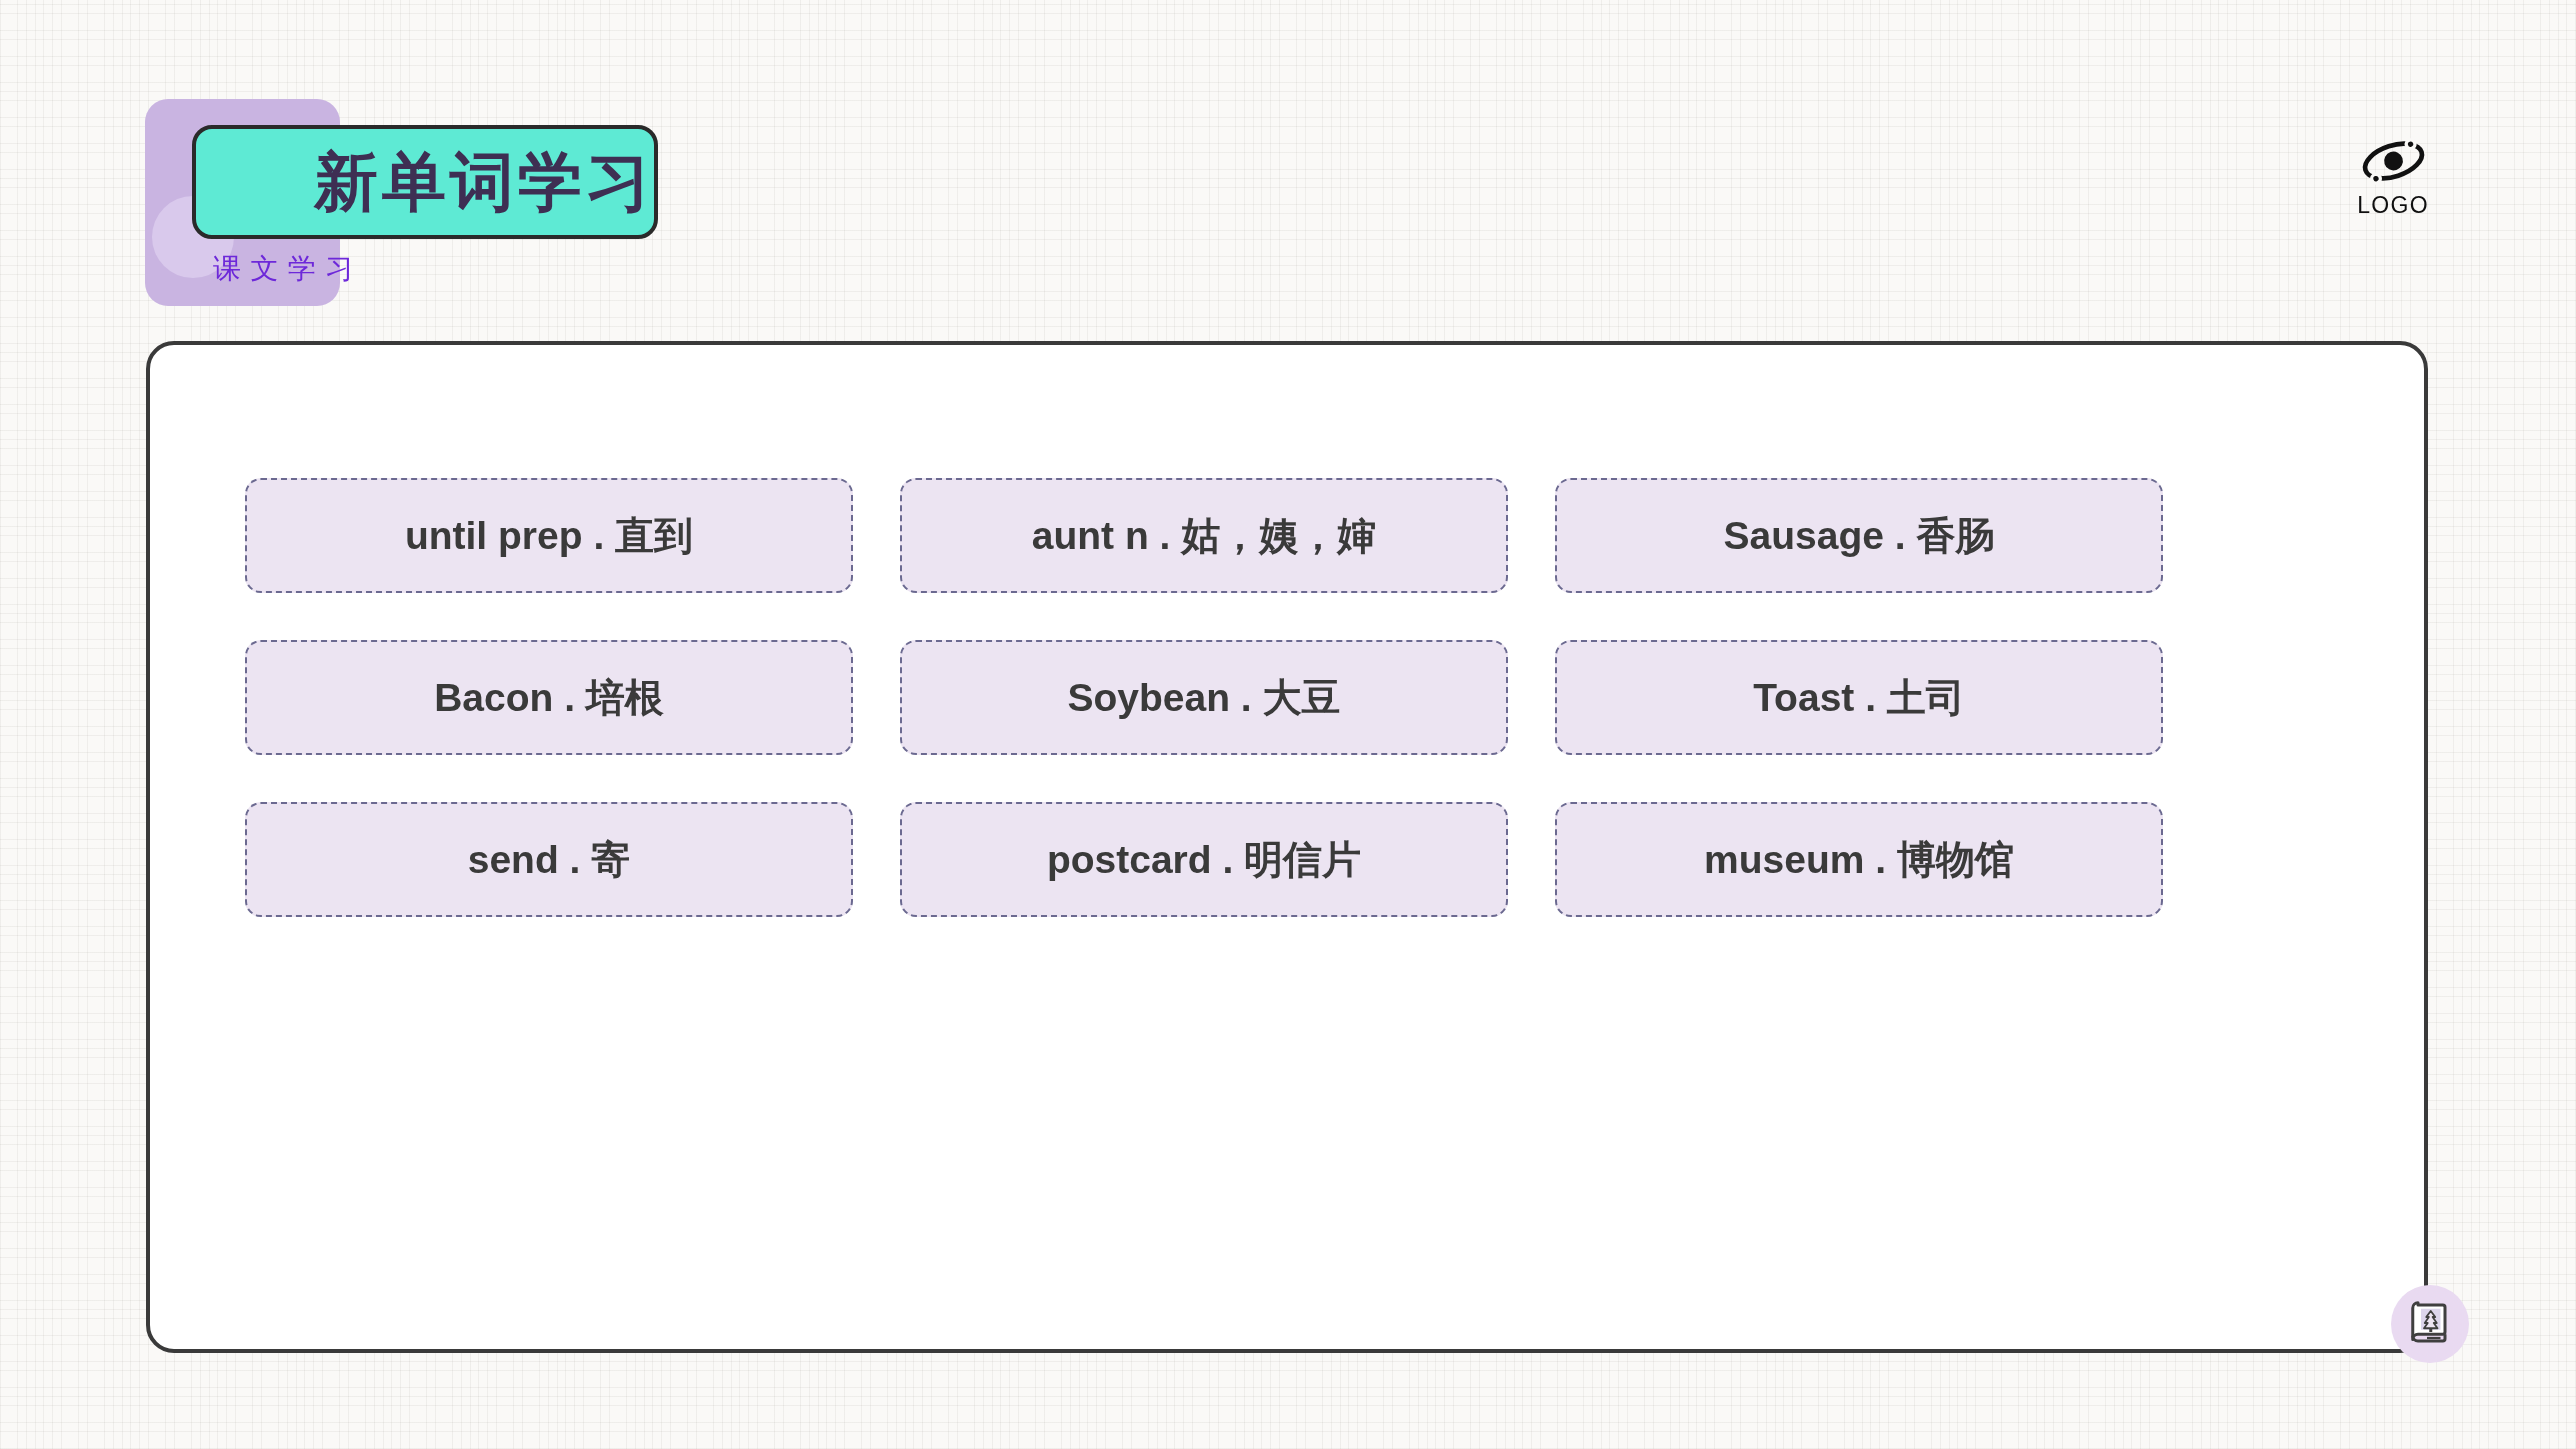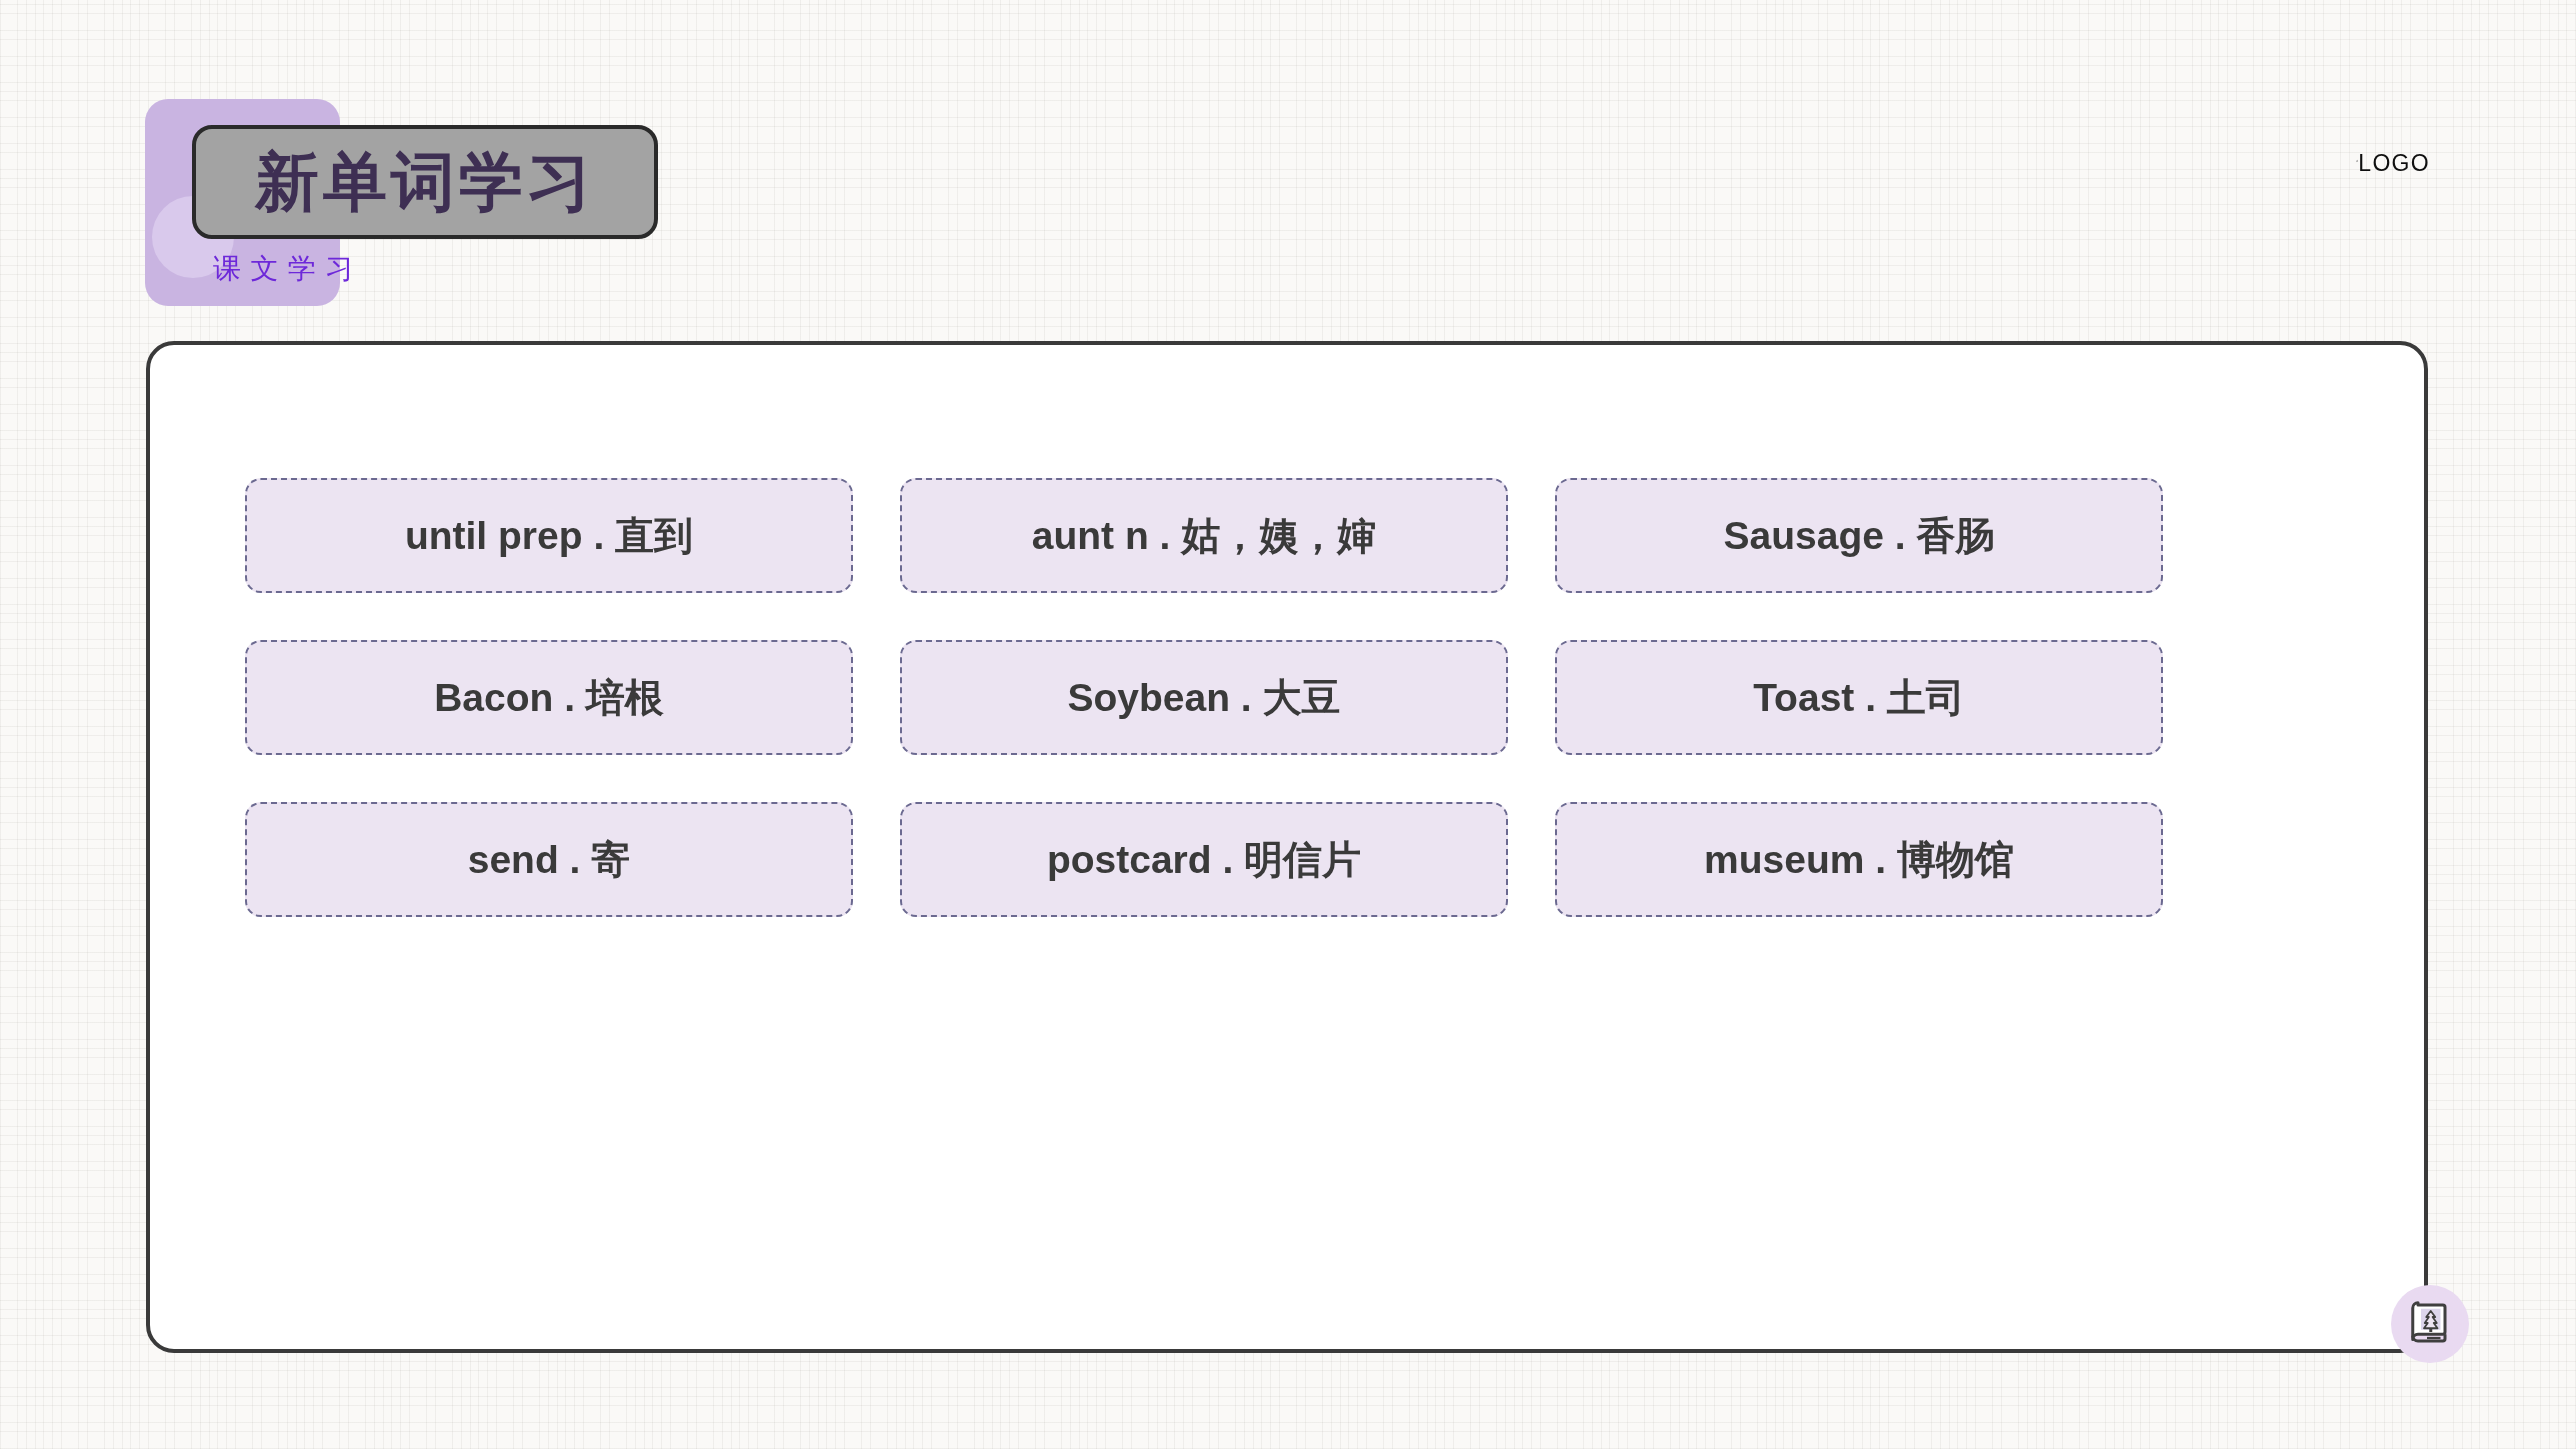--- a/index.html
+++ b/index.html
@@ -21,40 +21,40 @@
     background: #c9b4e1; border-radius: 23px;
   }
   .deco-circle {
     position: absolute; left: 152px; top: 196px;
     width: 82px; height: 82px;
     background: #d9c9ec; border-radius: 50%;
   }
   .title-box {
     position: absolute; left: 192px; top: 125px;
     width: 458px; height: 106px;
-    background: #a3a3a3;
+    background: #5eead4;
     border: 4.7px solid #2a2a2a;
     border-radius: 20px;
-    display: flex; align-items: center; justify-content: center;
+    display: flex; align-items: center; justify-content: flex-end;
   }
   .title-box h1 {
     margin: 0;
     font-size: 64px; font-weight: 900;
     letter-spacing: 4px;
     color: #3e2f53;
   }
   .subtitle {
     position: absolute; left: 213px; top: 250px;
     font-size: 28px; color: #6d28d9;
     letter-spacing: 9.4px;
   }
   .logo {
     position: absolute; left: 2356px; top: 134px;
     width: 74px;
-    display: flex; flex-direction: row; align-items: center;
+    display: flex; flex-direction: column; align-items: center;
   }
   .logo svg { width: 67px; height: 54px; }
   .logo-label {
     margin-top: 4px;
     font-size: 23px; color: #0f0f0f; letter-spacing: 1.3px;
   }
 
   
   .board {
     position: absolute; left: 146px; top: 341px;

